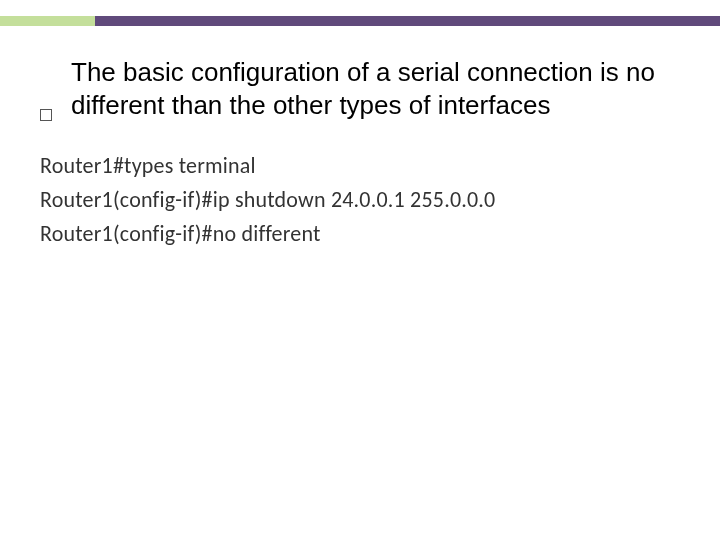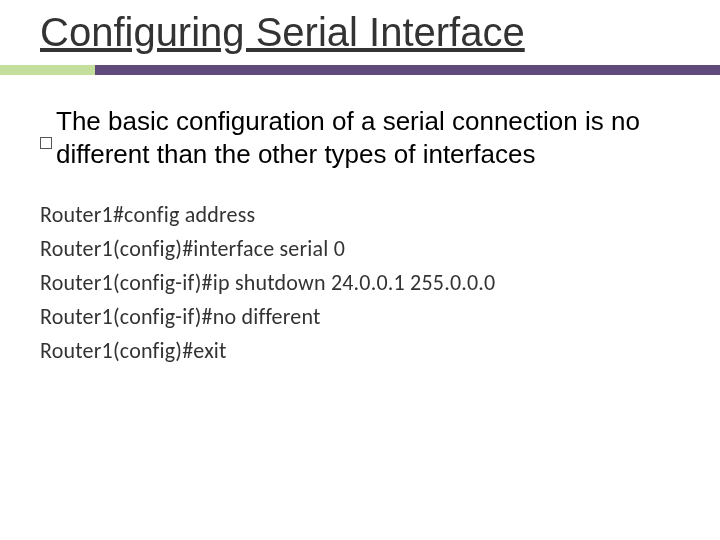--- a/index.html
+++ b/index.html
@@ -4,43 +4,38 @@
   <style>
     * { margin: 0; padding: 0; box-sizing: border-box; }
     html, body { width: 720px; height: 540px; overflow: hidden; background: #fff; font-family: Arial, sans-serif; }
     .slide { width: 720px; height: 540px; position: relative; padding: 10px 0 0 0; }
     .title-wrap { padding: 0 40px 4px 40px; }
     .title { font-size: 40px; color: #333; text-decoration: underline; font-weight: 400; }
     .accent-row { width: 100%; height: 10px; display: flex; margin-top: 6px; }
     .accent-green { width: 95px; height: 10px; background: #c4df9b; }
     .accent-purple { flex: 1; height: 10px; background: #604a7b; }
     .body { padding: 30px 40px 0 40px; }
-    .bullet-row { display: flex; align-items: center; gap: 4px; margin-bottom: 28px; }
+    .bullet-row { display: flex; align-items: flex-end; gap: 19px; margin-bottom: 28px; }
     .bullet-box { width: 12px; height: 12px; border: 1.5px solid #555; margin-top: 10px; flex-shrink: 0; }
     .bullet-text { font-size: 26px; color: #000; line-height: 1.25; }
     .terminal { padding: 0 0 0 0; }
     .term-line { font-family: "Segoe UI", Calibri, Arial, sans-serif; font-size: 22px; color: #333; line-height: 1.55; letter-spacing: 0.2px; }
   </style>
 </head>
 <body>
 
 <div class="slide">
-  <div class="title-wrap">
-    <h1 class="title">Configuring Serial Interface</h1>
-  </div>
   <div class="accent-row">
     <div class="accent-green"></div>
     <div class="accent-purple"></div>
   </div>
   <div class="body">
     <div class="bullet-row">
       <div class="bullet-box"></div>
       <div class="bullet-text">The basic configuration of a serial connection is no different than the other types of interfaces</div>
     </div>
     <div class="terminal">
-      <div class="term-line">Router1#config address</div>
-      <div class="term-line">Router1(config)#interface serial 0</div>
+      <div class="term-line">Router1#types terminal</div>
       <div class="term-line">Router1(config-if)#ip shutdown 24.0.0.1 255.0.0.0</div>
       <div class="term-line">Router1(config-if)#no different</div>
-      <div class="term-line">Router1(config)#exit</div>
     </div>
   </div>
 </div>
 
 </body></html>

